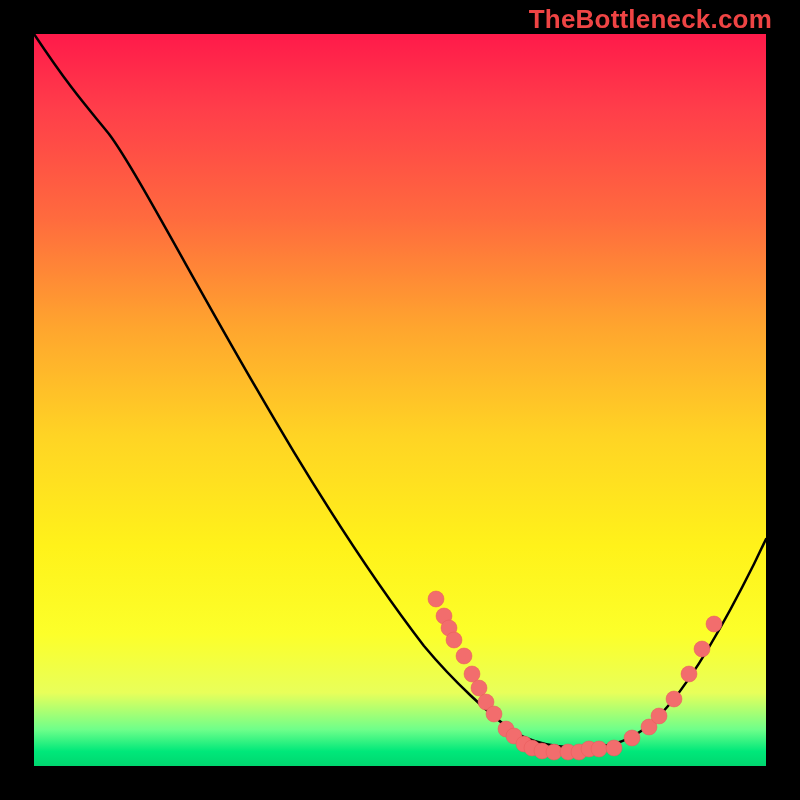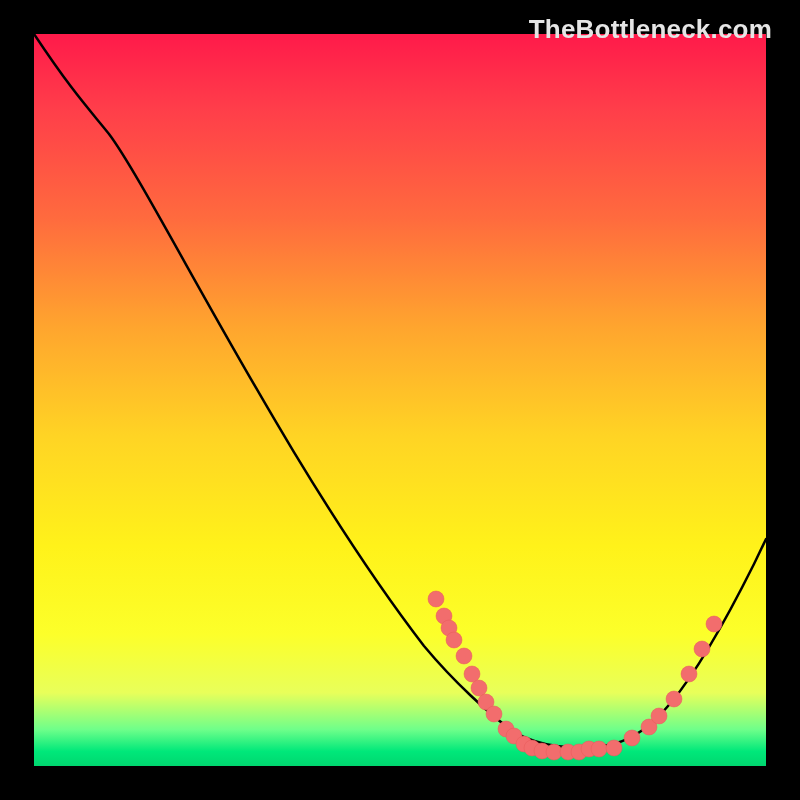--- a/index.html
+++ b/index.html
@@ -30,26 +30,26 @@
       #fff21a 70%,
       #fcff2a 82%,
       #e8ff5a 90%,
       #6fff8a 95%,
       #00e87a 98%,
       #00d76f 100%
     );
   }
   .watermark {
     position: absolute;
-    top: 14px;
+    top: 4px;
     right: 28px;
     font-family: Arial, Helvetica, sans-serif;
     font-size: 26px;
     font-weight: bold;
-    color: #e5e5e5;
+    color: #ef4444;
     letter-spacing: 0.2px;
   }
   svg.curve {
     position: absolute;
     inset: 0;
   }
   .dot {
     fill: #f26d6d;
     stroke: #e85a5a;
     stroke-width: 0.5;

